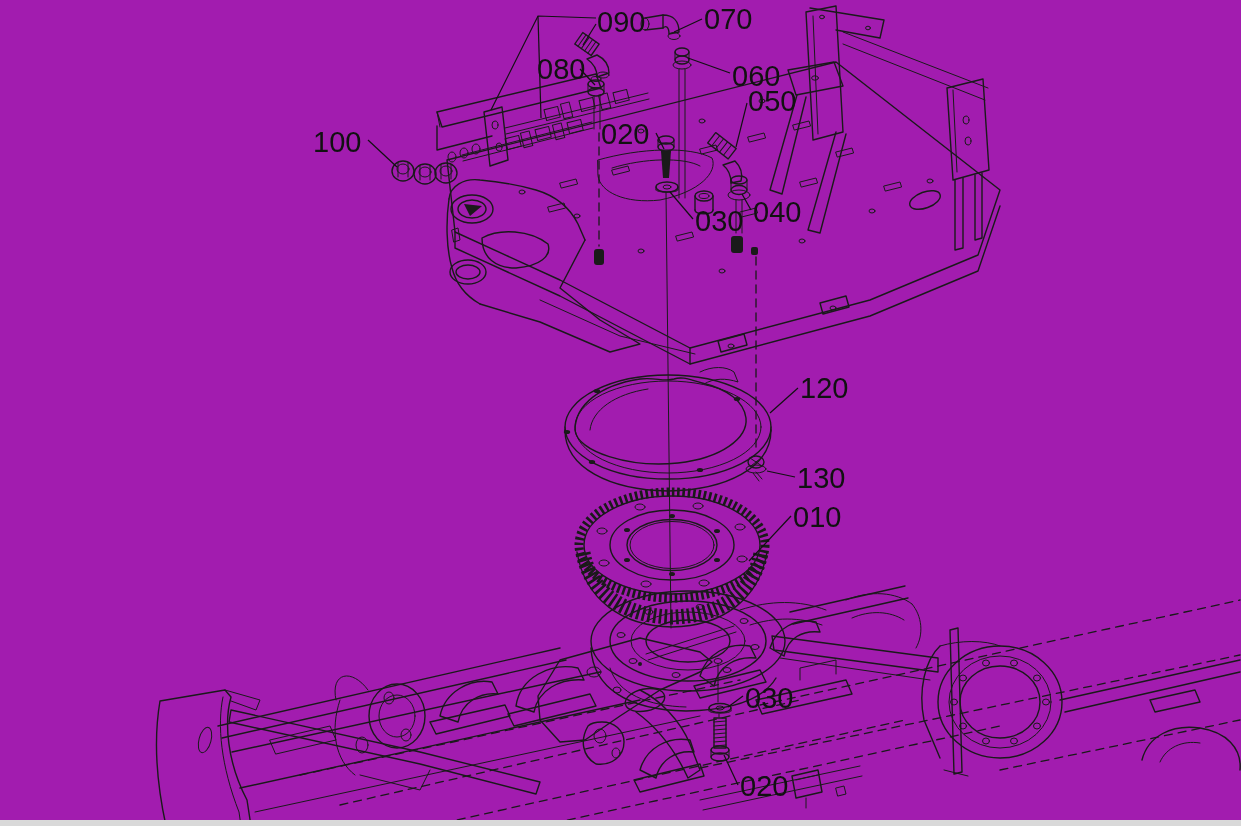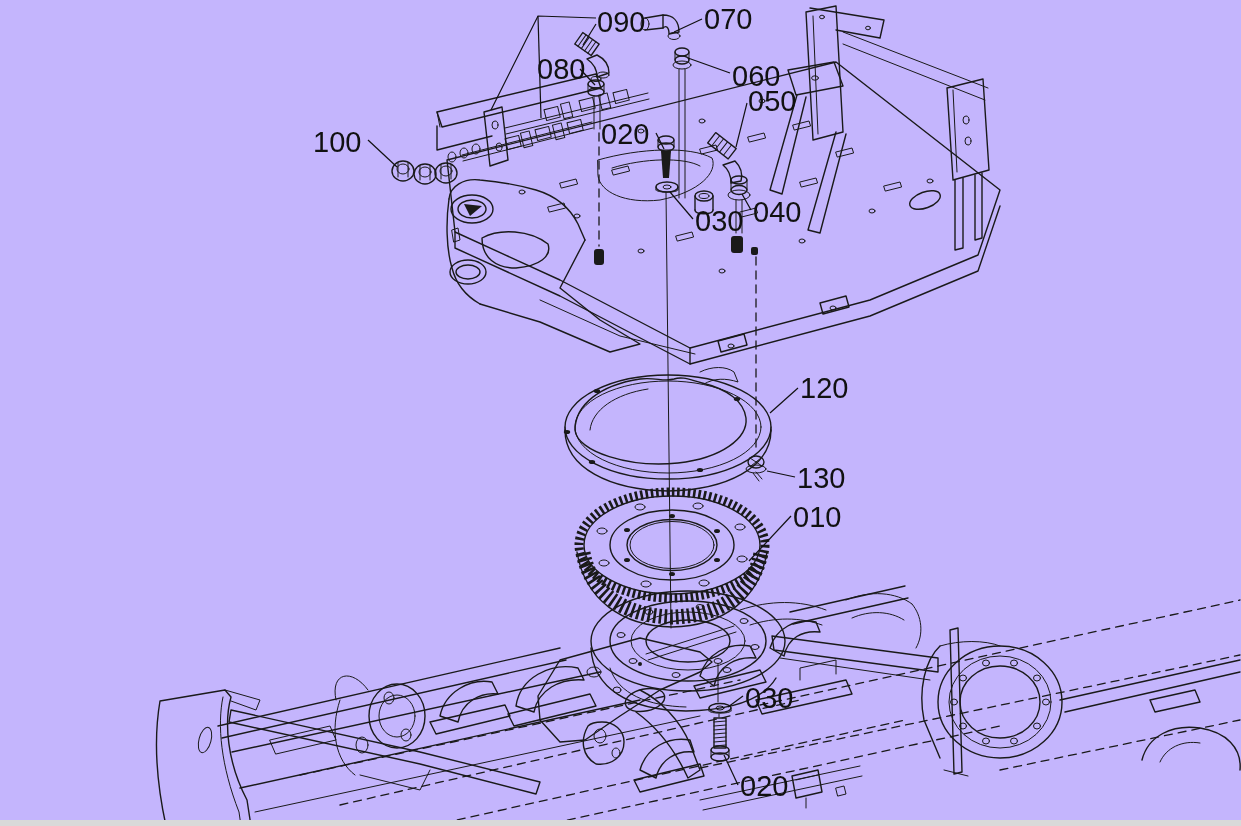--- a/index.html
+++ b/index.html
@@ -12,21 +12,21 @@
   .fillp{fill:var(--line,#1a1a1a);stroke:none;}
   .teeth-top{fill:none;stroke:var(--line,#1a1a1a);stroke-width:9;stroke-dasharray:2.6 2.7;}
   .teeth-side{fill:none;stroke:var(--line,#1a1a1a);stroke-width:15;stroke-dasharray:2.6 3;}
   .callout-text{fill:#111;font-family:"Liberation Sans", sans-serif;}
   .leader{fill:none;stroke:#111;stroke-width:1.2;}
   .bottom-strip{position:absolute;left:0;bottom:0;width:100%;height:6px;background:#d9d9d9;}
 </style>
 </head>
 <body>
 
-<div class="stage" style="background: #c4b5fd;">
+<div class="stage" style="background: #a21caf;">
 <svg id="diagram" width="1241" height="826" viewBox="0 0 1241 826">
 
   <g>
 
     <path class="ln" d="M437,112 L596,74 L601,88 L442,127 Z"></path>
     <path class="ln thin" d="M437,112 L440,127"></path>
 
     <path class="ln" d="M447,160 L836,62 L1000,190 L978,255 L870,300 L690,348 L560,280 L455,232 Z"></path>
 
     <path class="ln" d="M690,348 L690,364 L870,316 L978,271 L1000,206"></path>

